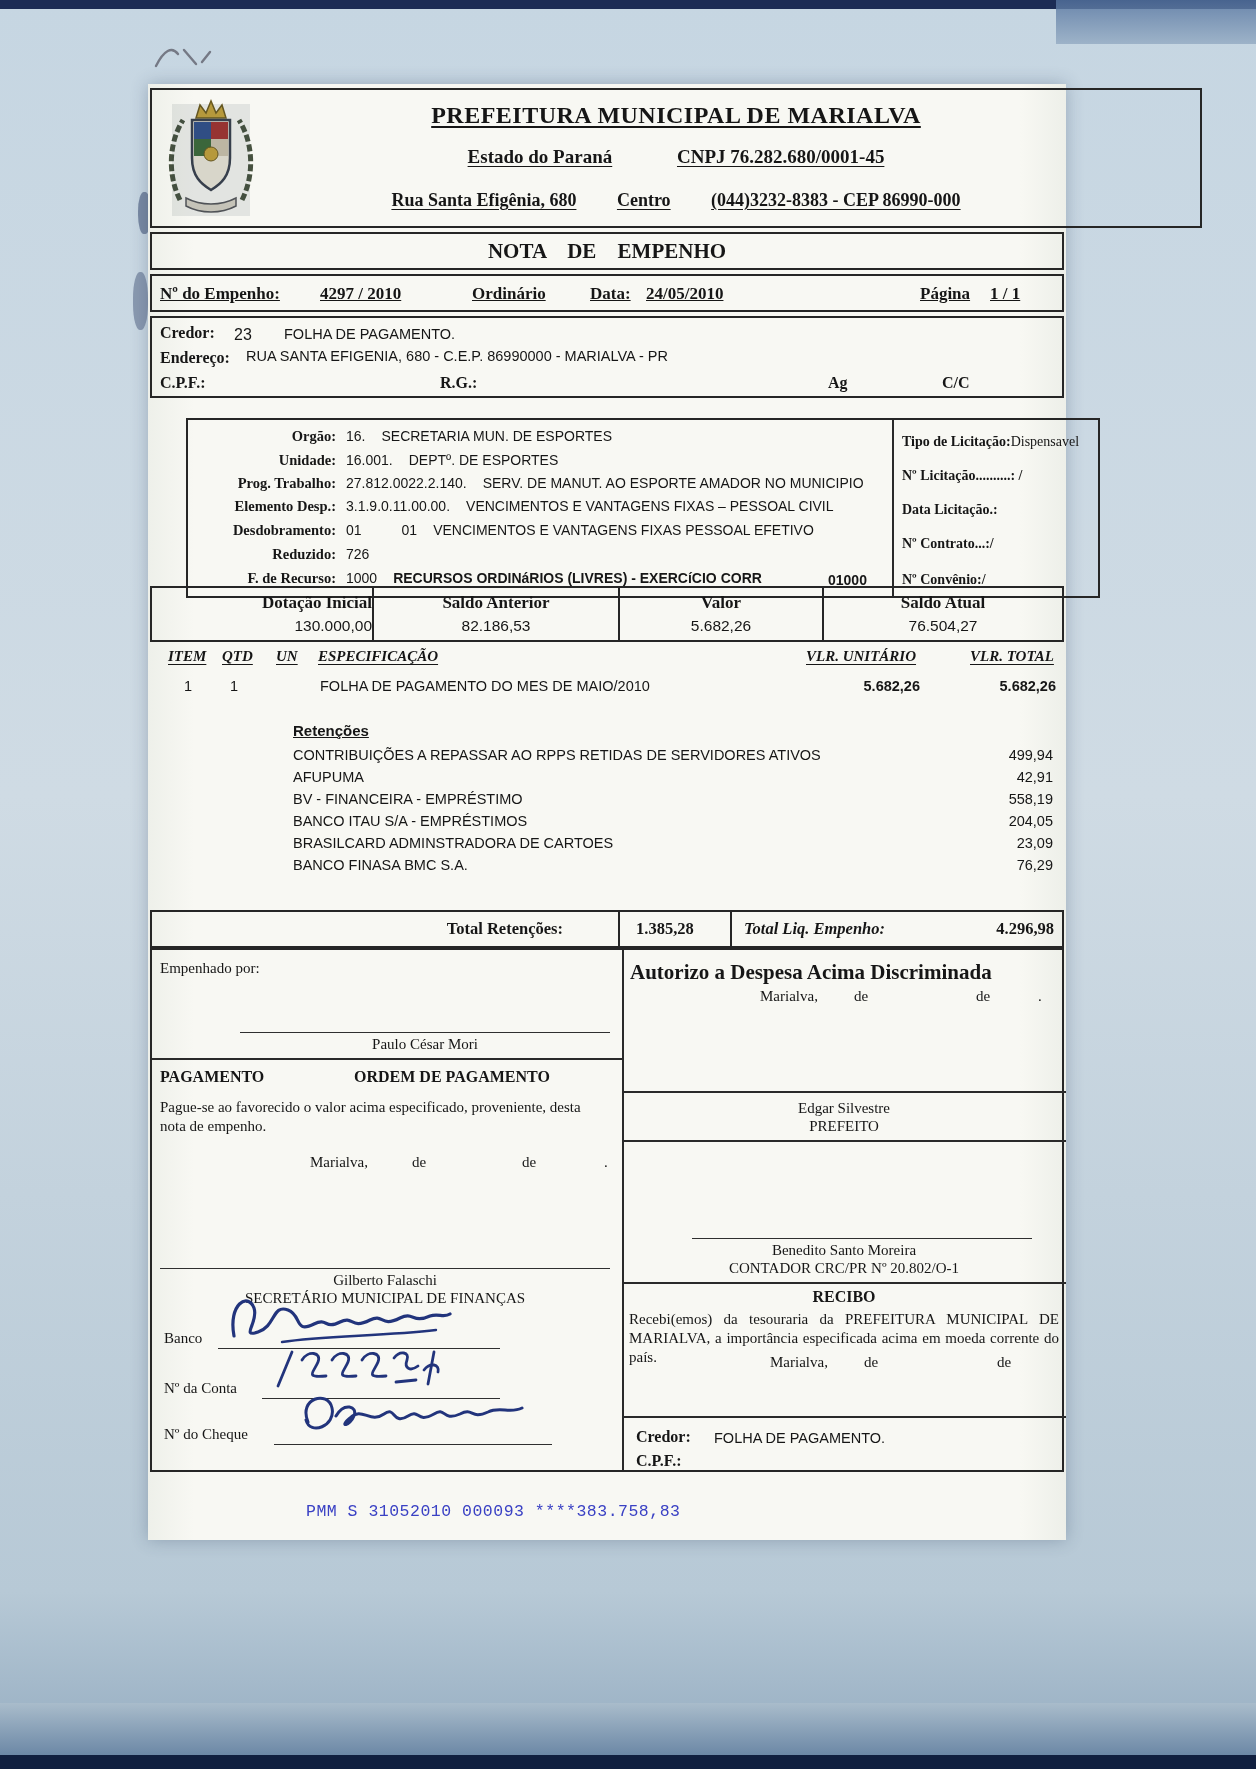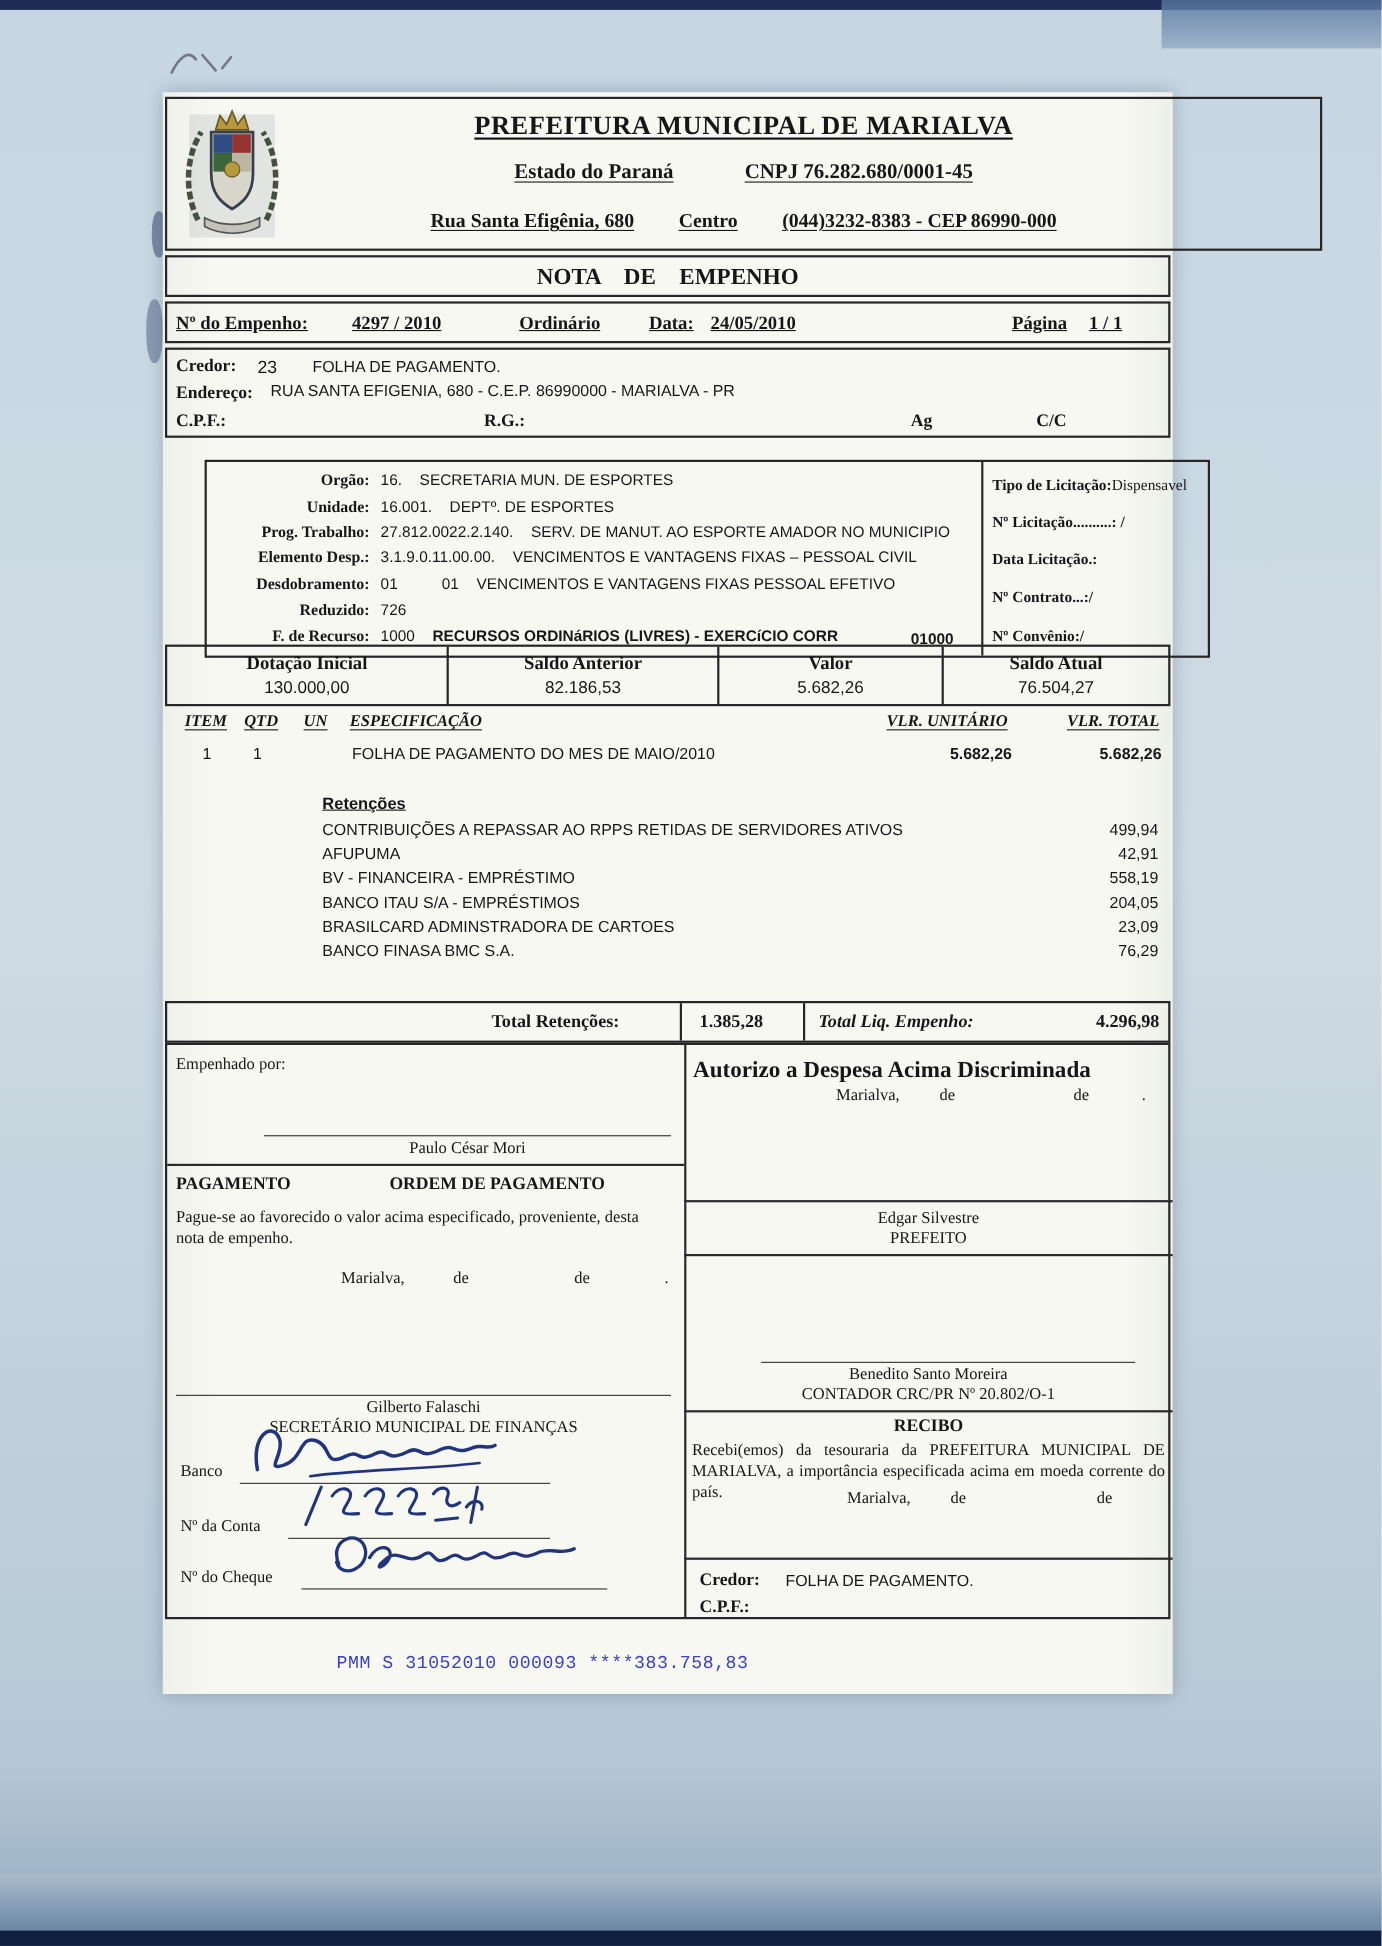--- a/index.html
+++ b/index.html
@@ -48,21 +48,21 @@
   .orc-row .lbl { width:140px; text-align:right; font-weight:bold; flex:none; }
   .orc-row .code { margin-left:10px; font-family:"Liberation Sans",sans-serif; font-size:14px; }
   .orc-row .code2 { margin-left:40px; font-family:"Liberation Sans",sans-serif; font-size:14px; }
   .orc-row .desc { margin-left:16px; font-family:"Liberation Sans",sans-serif; font-size:14px; }
   .lic-col span { position:absolute; left:714px; width:196px; font-size:14px; font-weight:bold; white-space:nowrap; }
 
   .saldos-row { left:2px; top:502px; width:914px; height:56px; display:flex; }
   .saldos-cell { padding-top:5px; text-align:center; }
   .saldos-cell .hd { font-size:17px; font-weight:bold; }
   .saldos-cell .vl { font-family:"Liberation Sans",sans-serif; font-size:15.5px; margin-top:4px; }
-  .saldos-cell.c1 { width:256px; border-right:2px solid #262626; }
+  .saldos-cell.c1 { width:222px; border-right:2px solid #262626;text-align:right; }
   .saldos-cell.c2 { width:246px; border-right:2px solid #262626; }
   .saldos-cell.c3 { width:204px; border-right:2px solid #262626; }
   .saldos-cell.c4 { flex:1; }
 
   .item-hdr span { position:absolute; font-size:15px; font-weight:bold; font-style:italic; text-decoration:underline; text-underline-offset:3px; white-space:nowrap; }
   .item-row span { position:absolute; font-family:"Liberation Sans",sans-serif; font-size:14.5px; white-space:nowrap; }
   .ret-title { position:absolute; left:145px; top:638px; font-family:"Liberation Sans",sans-serif; font-size:15px; font-weight:bold; text-decoration:underline; }
   .ret-row { position:absolute; left:0; width:914px; height:20px; }
   .ret-row .ret-desc { position:absolute; left:145px; font-family:"Liberation Sans",sans-serif; font-size:14.5px; white-space:nowrap; }
   .ret-row .ret-val { position:absolute; right:9px; font-family:"Liberation Sans",sans-serif; font-size:14.5px; }

